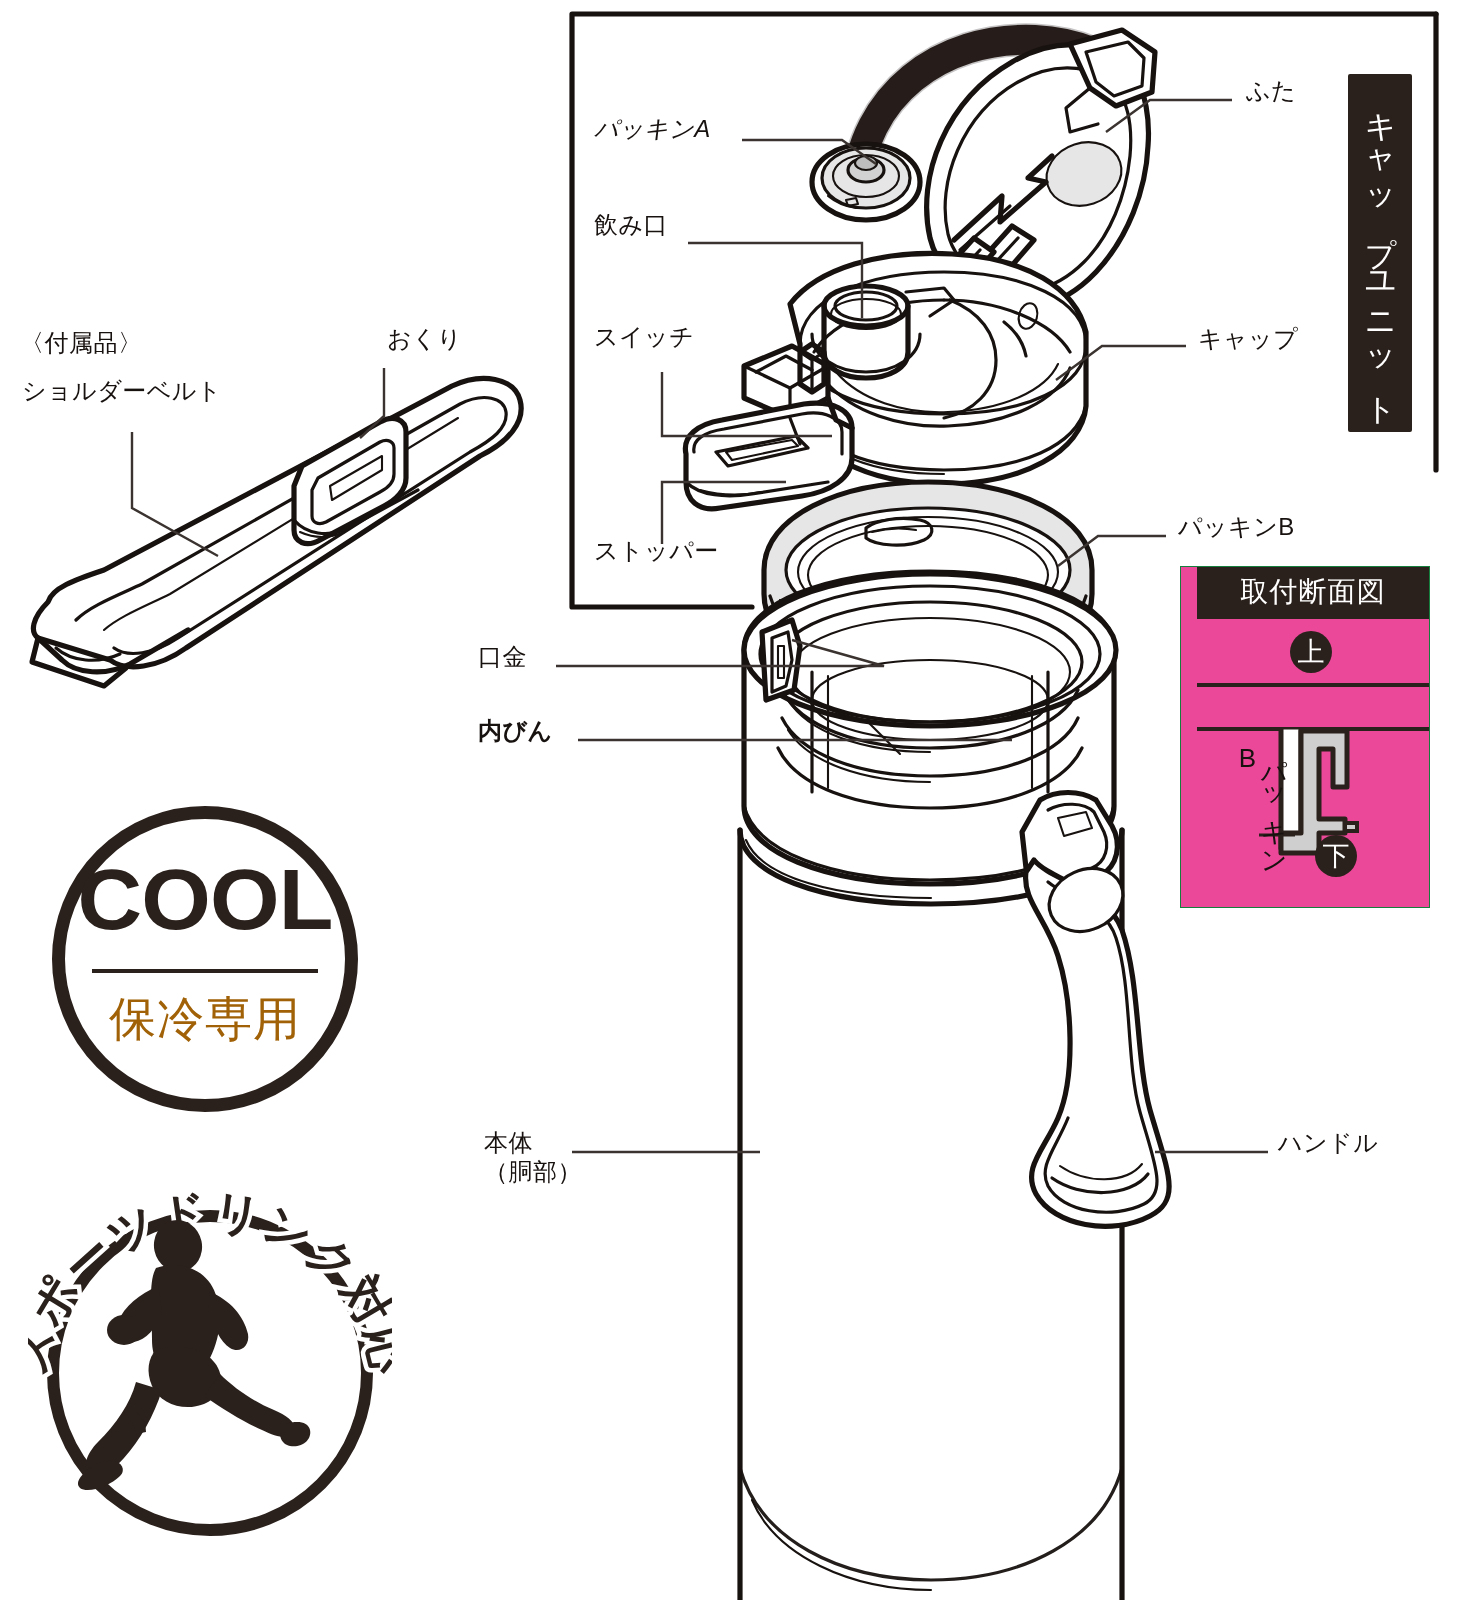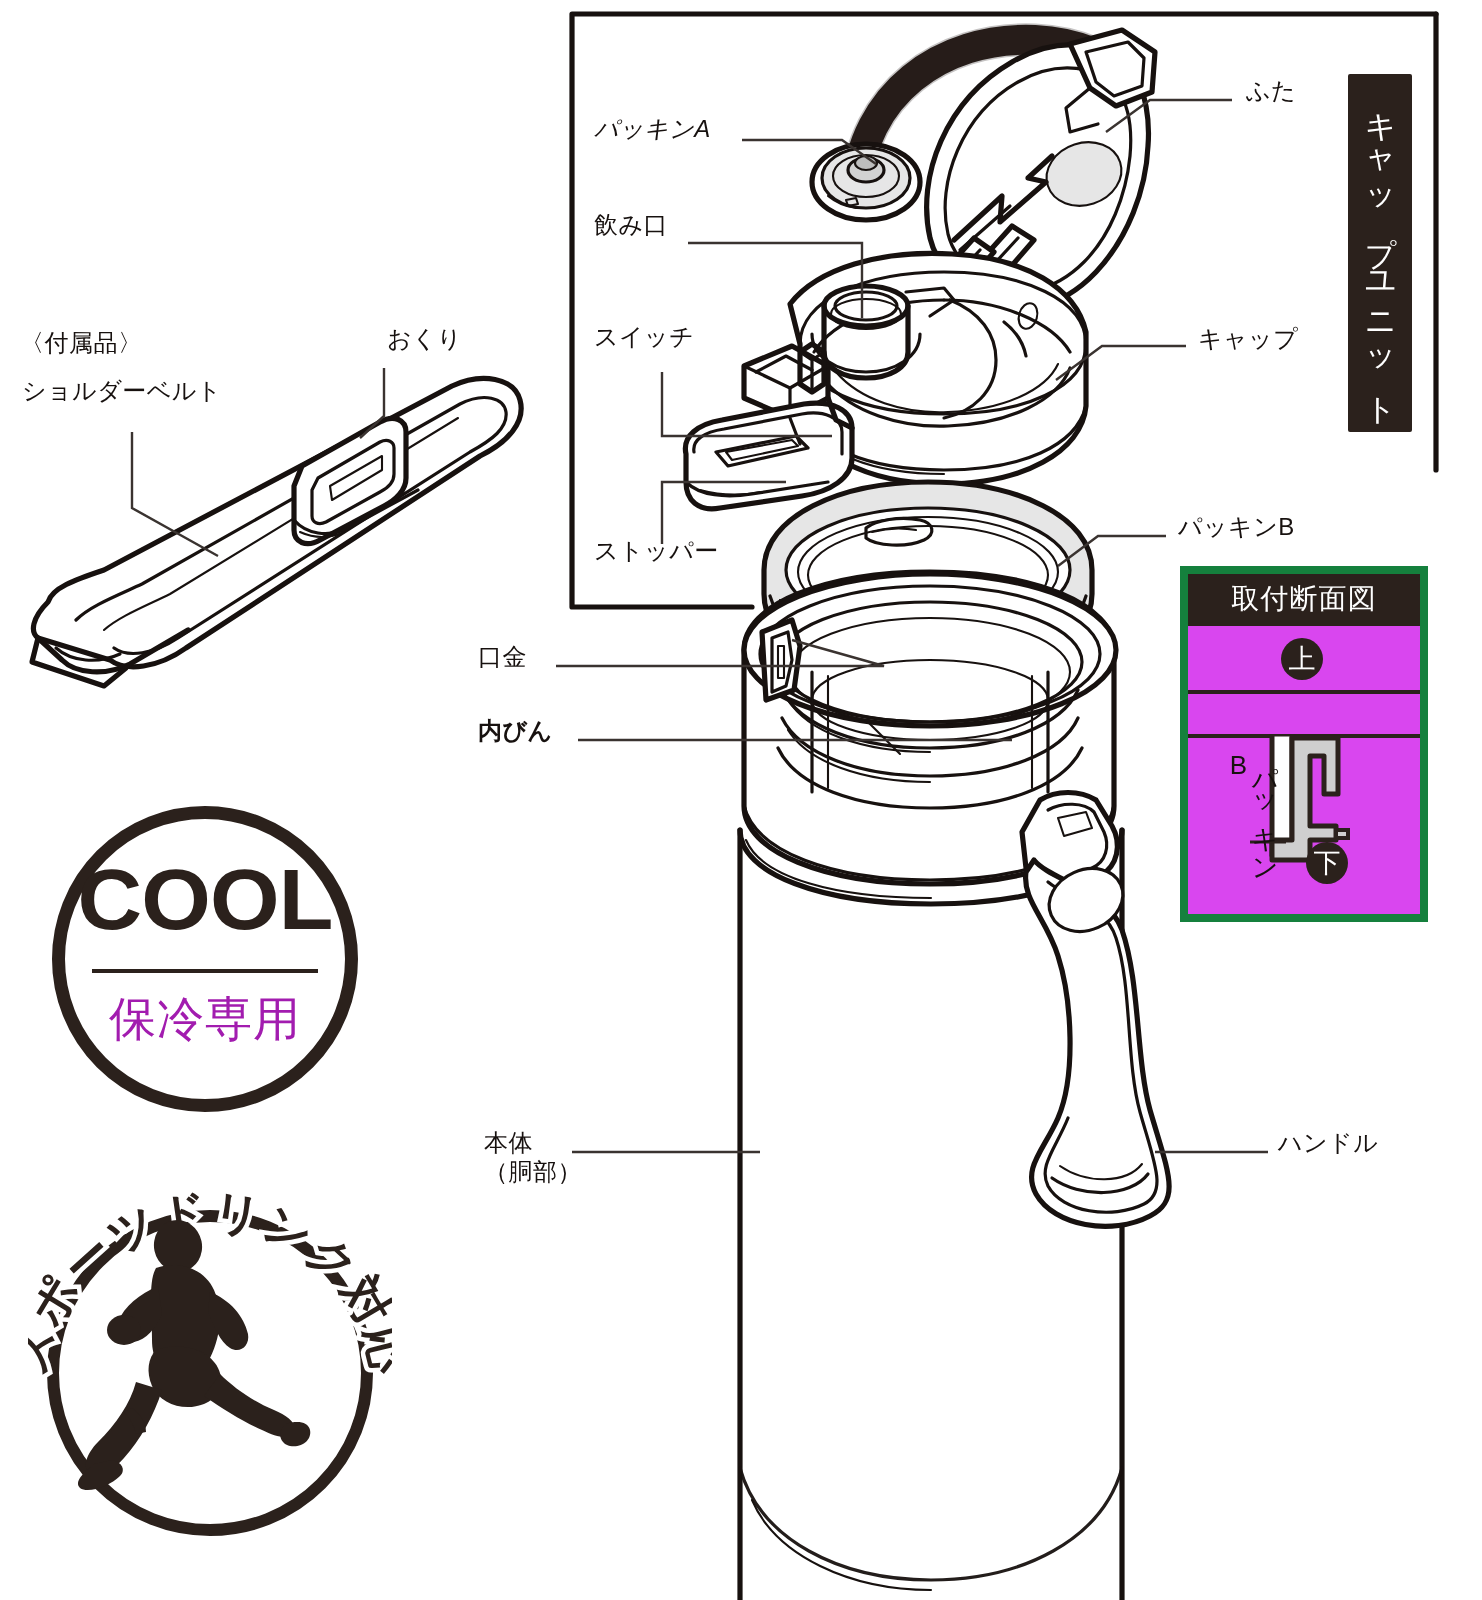--- a/index.html
+++ b/index.html
@@ -22,21 +22,21 @@
   
   .vbox{
     position:absolute;background:#2b211c;color:#fff;
     writing-mode:vertical-rl;text-orientation:upright;
     font-size:31px;letter-spacing:.16em;
     display:flex;align-items:center;justify-content:center;
     padding:14px 4px;border-radius:2px;
   }
 
   
-  .xsec{position:absolute;border:8px solid #15803d;background:#d946ef;}
+  .xsec{position:absolute;border:1px solid #15803d;background:#ec4899;padding-left:16px;}
   .xsec-title{
     background:#2b211c;color:#fff;text-align:center;
     font-size:28px;letter-spacing:.04em;padding:6px 0 8px;
   }
   .xsec-body{position:relative;height:272px;}
   .circ{
     position:absolute;width:42px;height:42px;border-radius:50%;
     background:#2b211c;color:#fff;font-size:27px;
     display:flex;align-items:center;justify-content:center;
     line-height:1;
@@ -54,21 +54,21 @@
   }
   .cool-word{
     position:absolute;left:0;right:0;top:44px;text-align:center;
     font-size:86px;font-weight:700;letter-spacing:-0.01em;
     color:#2b211c;font-family:"Liberation Sans",sans-serif;
     transform:scaleX(1.04);
   }
   .cool-rule{position:absolute;left:40px;right:40px;top:163px;height:4px;background:#2b211c;}
   .cool-sub{
     position:absolute;left:0;right:0;top:182px;text-align:center;
-    font-size:47px;letter-spacing:.02em;color:#a21caf;
+    font-size:47px;letter-spacing:.02em;color:#a16207;
   }
 
   
   .sports{position:absolute;left:28px;top:1182px;width:364px;height:372px;}
   .sports-ring{
     position:absolute;left:19px;top:28px;width:326px;height:326px;
     border:12px solid #2b211c;border-radius:50%;box-sizing:border-box;background:#fff;
   }
   .arcwrap{position:absolute;left:0;top:0;width:364px;height:372px;}
 </style>

